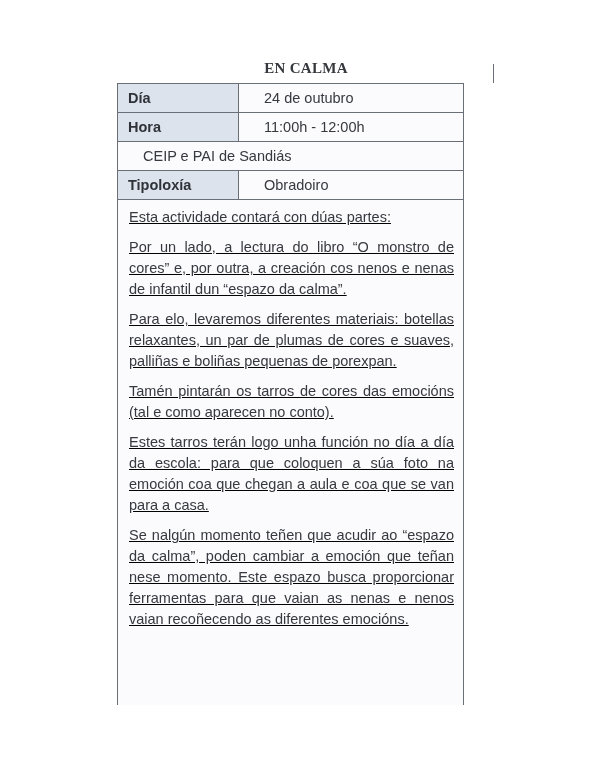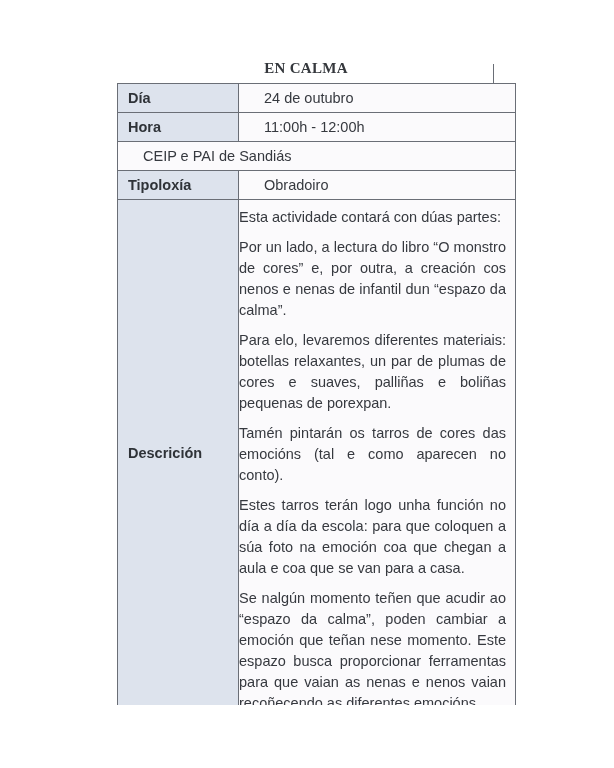--- a/index.html
+++ b/index.html
@@ -27,21 +27,21 @@
   .right-ext {
     position: absolute;
     left: 492.5px; top: 64px;
     width: 1.5px; height: 19px;
     background: #6a6e76;
   }
 
   .tbl {
     position: absolute;
     left: 117px; top: 83px;
-    width: 399px; height: 622px;
+    width: 347px; height: 622px;
     border-top: 1.5px solid #6a6e76;
     border-left: 1.5px solid #6a6e76;
     border-right: 1.5px solid #6a6e76;
     display: flex;
     flex-direction: column;
     background: #fbfafc;
   }
   .row {
     display: flex;
     border-bottom: 1.5px solid #6a6e76;
@@ -74,22 +74,23 @@
     align-items: center;
     padding-left: 25px;
     padding-right: 8px;
     font-size: 14.5px;
     color: #36393f;
   }
   .cell-desc {
     flex: 1;
     background: #fbfafc;
     display: block;
-    padding: 7px 9px 0 0;
+    padding: 7px 9px 0 11px;
     overflow: hidden;
+    text-decoration: underline;
   }
   .cell-desc p {
     text-align: justify;
     font-size: 14.5px;
     line-height: 21px;
     color: #36393f;
     margin-bottom: 9px;
   }
 </style>
 </head>
@@ -116,21 +117,20 @@
     <div class="row">
       <div class="cell-value">CEIP e PAI de Sandiás</div>
     </div>
 
     <div class="row">
       <div class="cell-label">Tipoloxía</div>
       <div class="cell-value">Obradoiro</div>
     </div>
 
     <div class="row desc-row">
-      <div class="cell-label">Descrición</div>
       <div class="cell-desc">
         <p>Esta actividade contará con dúas partes:</p>
         <p>Por un lado, a lectura do libro “O monstro de cores” e, por outra, a creación cos nenos e nenas de infantil dun “espazo da calma”.</p>
         <p>Para elo, levaremos diferentes materiais: botellas relaxantes, un par de plumas de cores e suaves, palliñas e boliñas pequenas de porexpan.</p>
         <p>Tamén pintarán os tarros de cores das emocións (tal e como aparecen no conto).</p>
         <p>Estes tarros terán logo unha función no día a día da escola: para que coloquen a súa foto na emoción coa que chegan a aula e coa que se van para a casa.</p>
         <p>Se nalgún momento teñen que acudir ao “espazo da calma”, poden cambiar a emoción que teñan nese momento. Este espazo busca proporcionar ferramentas para que vaian as nenas e nenos vaian recoñecendo as diferentes emocións.</p>
       </div>
     </div>
 

